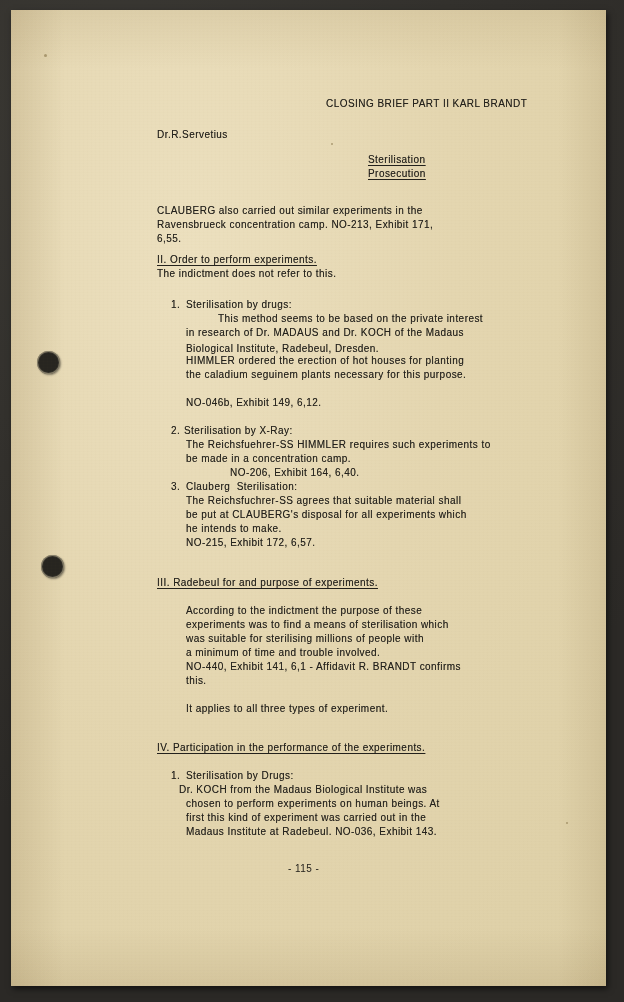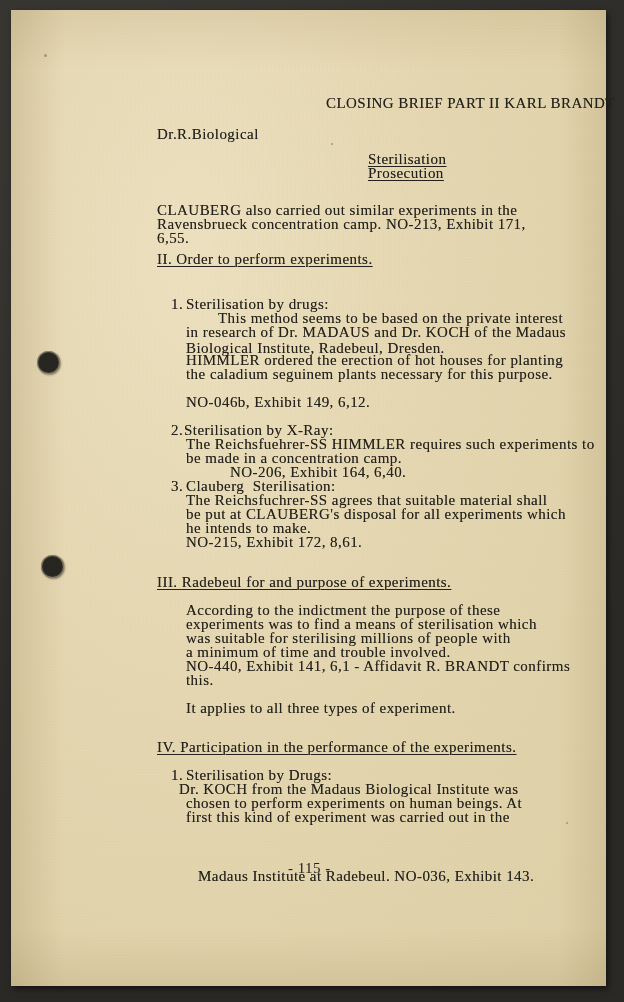--- a/index.html
+++ b/index.html
@@ -70,22 +70,22 @@
     background: #8c7a4e;
     border-radius: 50%;
     opacity: .65;
   }
 
   
   #typescript {
     position: absolute;
     inset: 0;
     color: #23211c;
-    font-family: Liberation Serif, serif;
-    font-size: 15px;
+    font-family: Liberation Sans, sans-serif;
+    font-size: 10px;
     line-height: 13.6px;
     letter-spacing: .45px;
   }
   .tline {
     position: absolute;
     white-space: pre;
     text-shadow: 0 0 .5px rgba(35,33,28,.5);
   }
   .u {
     text-decoration: underline;
@@ -109,30 +109,31 @@
   <div class="punch-hole" style="left:30px; top:545px; width:23px; height:23px;"></div>
 
   <div class="speck" style="left:33px; top:44px; width:3px; height:3px;"></div>
   <div class="speck" style="left:320px; top:133px; width:2px; height:2px;"></div>
   <div class="speck" style="left:555px; top:812px; width:2px; height:2px;"></div>
 
   <div id="typescript">
 
     <div class="tline" style="left:315px; top:87px;">CLOSING BRIEF PART II KARL BRANDT</div>
 
-    <div class="tline" style="left:146px; top:118px;">Dr.R.Biological</div>
+    <div class="tline" style="left:146px; top:118px;">Dr.R.Servetius</div>
 
     <div class="tline u" style="left:357px; top:143px;">Sterilisation</div>
     <div class="tline u" style="left:357px; top:157px;">Prosecution</div>
 
     <div class="tline" style="left:146px; top:194px;">CLAUBERG also carried out similar experiments in the</div>
     <div class="tline" style="left:146px; top:208px;">Ravensbrueck concentration camp. NO-213, Exhibit 171,</div>
     <div class="tline" style="left:146px; top:222px;">6,55.</div>
 
     <div class="tline u" style="left:146px; top:243px;">II. Order to perform experiments.</div>
+    <div class="tline" style="left:146px; top:257px;">The indictment does not refer to this.</div>
 
     <div class="tline" style="left:160px; top:288px;">1.</div>
     <div class="tline" style="left:175px; top:288px;">Sterilisation by drugs:</div>
     <div class="tline" style="left:175px; top:302px;margin-left:32px;">This method seems to be based on the private interest</div>
     <div class="tline" style="left:175px; top:316px;">in research of Dr. MADAUS and Dr. KOCH of the Madaus</div>
     <div class="tline" style="left:175px; top:332px;text-align:center;">Biological Institute, Radebeul, Dresden.</div>
     <div class="tline" style="left:175px; top:344px;">HIMMLER ordered the erection of hot houses for planting</div>
     <div class="tline" style="left:175px; top:358px;">the caladium seguinem plants necessary for this purpose.</div>
     <div class="tline" style="left:175px; top:386px;">NO-046b, Exhibit 149, 6,12.</div>
 
@@ -140,38 +141,38 @@
     <div class="tline" style="left:173px; top:414px;">Sterilisation by X-Ray:</div>
     <div class="tline" style="left:175px; top:428px;">The Reichsfuehrer-SS HIMMLER requires such experiments to</div>
     <div class="tline" style="left:175px; top:442px;">be made in a concentration camp.</div>
     <div class="tline" style="left:175px; top:456px;padding-left:44px;">NO-206, Exhibit 164, 6,40.</div>
 
     <div class="tline" style="left:160px; top:470px;">3.</div>
     <div class="tline" style="left:175px; top:470px;">Clauberg  Sterilisation:</div>
     <div class="tline" style="left:175px; top:484px;">The Reichsfuchrer-SS agrees that suitable material shall</div>
     <div class="tline" style="left:175px; top:498px;">be put at CLAUBERG's disposal for all experiments which</div>
     <div class="tline" style="left:175px; top:512px;">he intends to make.</div>
-    <div class="tline" style="left:175px; top:526px;">NO-215, Exhibit 172, 8,61.</div>
+    <div class="tline" style="left:175px; top:526px;">NO-215, Exhibit 172, 6,57.</div>
 
     <div class="tline u" style="left:146px; top:566px;">III. Radebeul for and purpose of experiments.</div>
 
     <div class="tline" style="left:175px; top:594px;">According to the indictment the purpose of these</div>
     <div class="tline" style="left:175px; top:608px;">experiments was to find a means of sterilisation which</div>
     <div class="tline" style="left:175px; top:622px;">was suitable for sterilising millions of people with</div>
     <div class="tline" style="left:175px; top:636px;">a minimum of time and trouble involved.</div>
     <div class="tline" style="left:175px; top:650px;">NO-440, Exhibit 141, 6,1 - Affidavit R. BRANDT confirms</div>
     <div class="tline" style="left:175px; top:664px;">this.</div>
 
     <div class="tline" style="left:175px; top:692px;">It applies to all three types of experiment.</div>
 
     <div class="tline u" style="left:146px; top:731px;">IV. Participation in the performance of the experiments.</div>
 
     <div class="tline" style="left:160px; top:759px;">1.</div>
     <div class="tline" style="left:175px; top:759px;">Sterilisation by Drugs:</div>
     <div class="tline" style="left:168px; top:773px;">Dr. KOCH from the Madaus Biological Institute was</div>
     <div class="tline" style="left:175px; top:787px;">chosen to perform experiments on human beings. At</div>
     <div class="tline" style="left:175px; top:801px;">first this kind of experiment was carried out in the</div>
-    <div class="tline" style="left:187px; top:815px;margin-top:45px;">Madaus Institute at Radebeul. NO-036, Exhibit 143.</div>
+    <div class="tline" style="left:175px; top:815px;">Madaus Institute at Radebeul. NO-036, Exhibit 143.</div>
 
     <div class="ftr" style="left:277px; top:852px;">- 115 -</div>
 
   </div>
 </div>
 
 </body></html>

